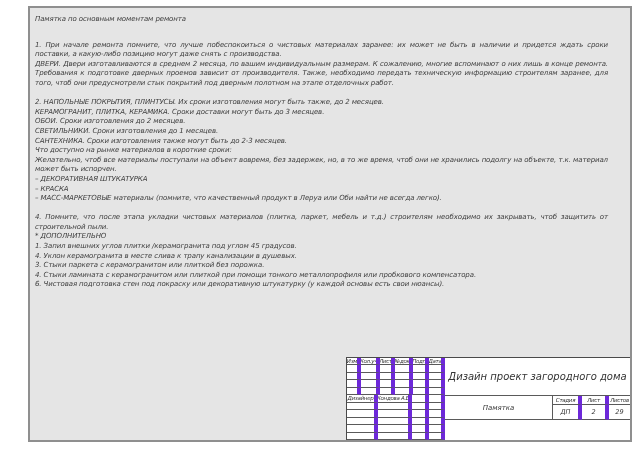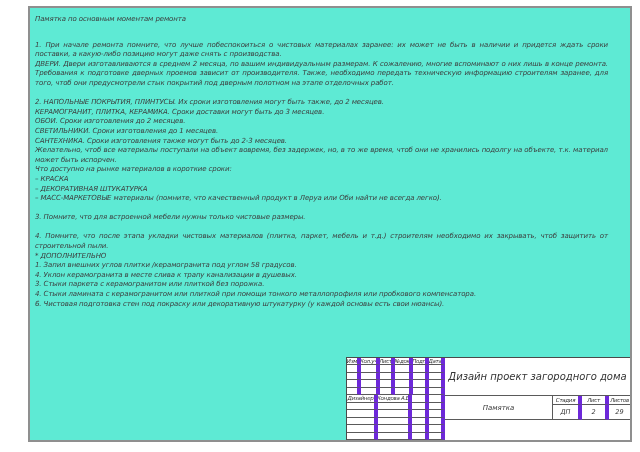--- a/index.html
+++ b/index.html
@@ -13,21 +13,21 @@
     position:relative;
     width:640px; height:452px;
     background:#ffffff;
   }
   .frame {
     position:absolute;
     left:28px; top:6px;
     width:604px; height:436px;
     border:2px solid #8f8f8f;
     box-sizing:border-box;
-    background:#5eead4;
+    background:#e5e5e5;
   }
   
   .doc-text {
     position:absolute;
     left:5px; top:7px; right:22px;
     color:#3c3c3c;
     font-style:italic;
     font-size:7px;
     line-height:9.6px;
     letter-spacing:-0.1px;
@@ -97,33 +97,30 @@
           <div class="block">
             <div class="line">1. При начале ремонта помните, что лучше побеспокоиться о чистовых материалах заранее: их может не быть в наличии и придется ждать сроки поставки, а какую-либо позицию могут даже снять с производства.</div>
             <div class="line">ДВЕРИ. Двери изготавливаются в среднем 2 месяца, по вашим индивидуальным размерам. К сожалению, многие вспоминают о них лишь в конце ремонта. Требования к подготовке дверных проемов зависит от производителя. Также, необходимо передать техническую информацию строителям заранее, для того, чтоб они предусмотрели стык покрытий под дверным полотном на этапе отделочных работ.</div>
           </div>
           <div class="block">
             <div class="line">2. НАПОЛЬНЫЕ ПОКРЫТИЯ, ПЛИНТУСЫ. Их сроки изготовления могут быть также, до 2 месяцев.</div>
             <div class="line">КЕРАМОГРАНИТ, ПЛИТКА, КЕРАМИКА. Сроки доставки могут быть до 3 месяцев.</div>
             <div class="line">ОБОИ. Сроки изготовления до 2 месяцев.</div>
             <div class="line">СВЕТИЛЬНИКИ. Сроки изготовления до 1 месяцев.</div>
             <div class="line">САНТЕХНИКА. Сроки изготовления также могут быть до 2-3 месяцев.</div>
+            <div class="line">Что доступно на рынке материалов в короткие сроки:</div>
             <div class="line">Желательно, чтоб все материалы поступали на объект вовремя, без задержек, но, в то же время, чтоб они не хранились подолгу на объекте, т.к. материал может быть испорчен.</div>
-            <div class="line">Что доступно на рынке материалов в короткие сроки:</div>
+            <div class="line">– ДЕКОРАТИВНАЯ ШТУКАТУРКА</div>
             <div class="line">– КРАСКА</div>
-            <div class="line">– ДЕКОРАТИВНАЯ ШТУКАТУРКА</div>
             <div class="line">– МАСС-МАРКЕТОВЫЕ материалы (помните, что качественный продукт в Леруа или Оби найти не всегда легко).</div>
-          </div>
-          <div class="block">
-            <div class="line">3. Помните, что для встроенной мебели нужны только чистовые размеры.</div>
           </div>
           <div class="block">
             <div class="line">4. Помните, что после этапа укладки чистовых материалов (плитка, паркет, мебель и т.д.) строителям необходимо их закрывать, чтоб защитить от строительной пыли.</div>
             <div class="line">* ДОПОЛНИТЕЛЬНО</div>
-            <div class="line">1. Запил внешних углов плитки /керамогранита под углом 58 градусов.</div>
+            <div class="line">1. Запил внешних углов плитки /керамогранита под углом 45 градусов.</div>
             <div class="line">4. Уклон керамогранита в месте слива к трапу канализации в душевых.</div>
             <div class="line">3. Стыки паркета с керамогранитом или плиткой без порожка.</div>
             <div class="line">4. Стыки ламината с керамогранитом или плиткой при помощи тонкого металлопрофиля или пробкового компенсатора.</div>
             <div class="line">6. Чистовая подготовка стен под покраску или декоративную штукатурку (у каждой основы есть свои нюансы).</div>
           </div>
         </div>
     </div>
 
     <div class="stamp">
       <div class="stamp-left" id="revision-table">

